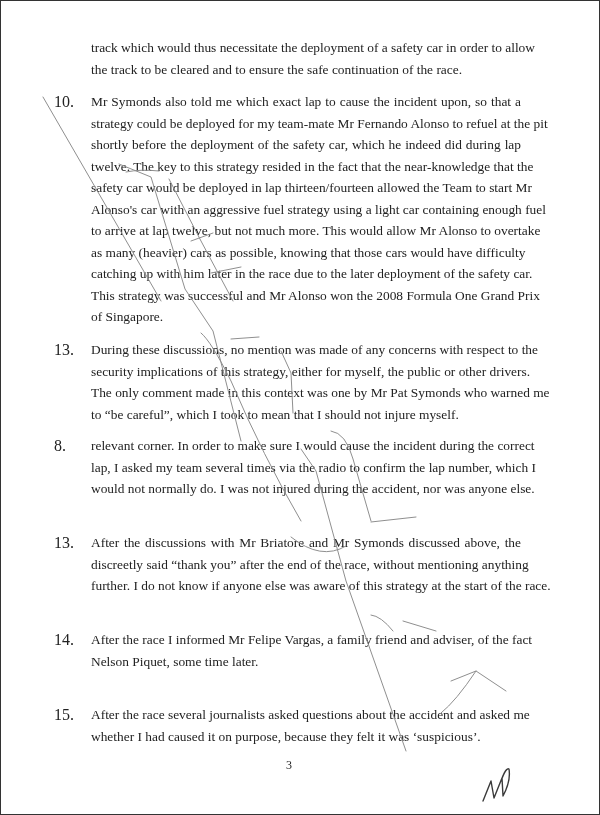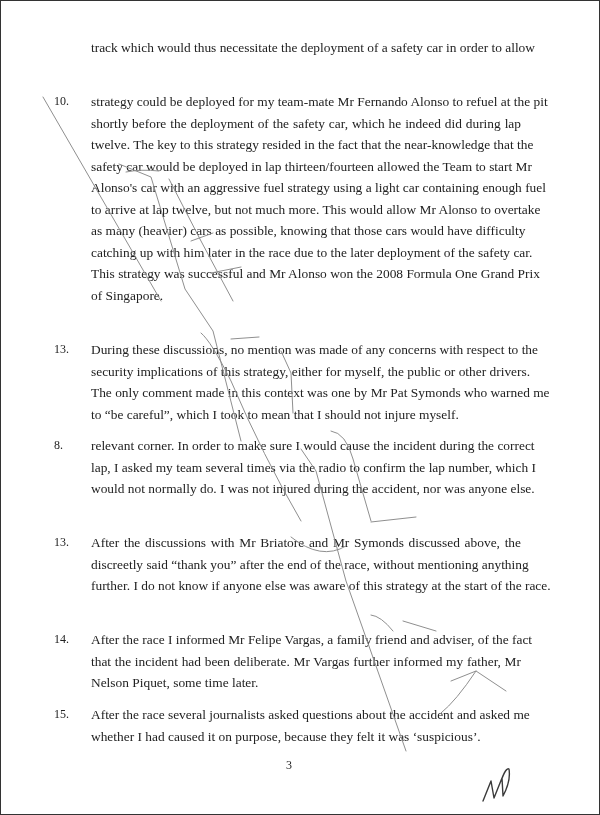--- a/index.html
+++ b/index.html
@@ -7,21 +7,21 @@
       width: 600px; height: 815px; background: #ffffff;
       font-family: "Liberation Serif", "DejaVu Serif", serif;
       color: #222; position: relative; overflow: hidden;
     }
     .page {
       position: absolute; left: 0; top: 0; width: 598px; height: 813px;
       border: 1px solid #333; background: #fff; box-sizing: content-box;
     }
     .para { position: absolute; left: 0; width: 600px; }
     .num {
-      position: absolute; left: 53px; font-size: 12px; line-height: 21.5px;
+      position: absolute; left: 53px; font-size: 16px; line-height: 21.5px;
     }
     .text {
       position: absolute; left: 90px; width: 430px;
       font-size: 13.4px; line-height: 21.5px; text-align: justify;
       text-align-last: left;
     }
     .line { display: block; white-space: nowrap; text-align: justify; text-align-last: justify; }
     .line.last { text-align-last: left; }
     .pagenum {
       position: absolute; left: 0; width: 600px; top: 757px;
@@ -30,26 +30,28 @@
     svg.marks { position: absolute; left: 0; top: 0; pointer-events: none; }
   </style>
 </head>
 <body>
 
 <div class="page">
 
   <div class="para" style="top:36px">
     <div class="text">
       <span class="line">track which would thus necessitate the deployment of a safety car in order to allow</span>
+      <span class="line last">the track to be cleared and to ensure the safe continuation of the race.</span>
     </div>
   </div>
 
   <div class="para" style="top:90px">
     <span class="num">10.</span>
     <div class="text">
+      <span class="line">Mr Symonds also told me which exact lap to cause the incident upon, so that a</span>
       <span class="line">strategy could be deployed for my team-mate Mr Fernando Alonso to refuel at the pit</span>
       <span class="line">shortly before the deployment of the safety car, which he indeed did during lap</span>
       <span class="line">twelve. The key to this strategy resided in the fact that the near-knowledge that the</span>
       <span class="line">safety car would be deployed in lap thirteen/fourteen allowed the Team to start Mr</span>
       <span class="line">Alonso's car with an aggressive fuel strategy using a light car containing enough fuel</span>
       <span class="line">to arrive at lap twelve, but not much more. This would allow Mr Alonso to overtake</span>
       <span class="line">as many (heavier) cars as possible, knowing that those cars would have difficulty</span>
       <span class="line">catching up with him later in the race due to the later deployment of the safety car.</span>
       <span class="line">This strategy was successful and Mr Alonso won the 2008 Formula One Grand Prix</span>
       <span class="line last">of Singapore.</span>
@@ -81,21 +83,20 @@
       <span class="line">After the discussions with Mr Briatore and Mr Symonds discussed above, the</span>
       <span class="line">discreetly said “thank you” after the end of the race, without mentioning anything</span>
       <span class="line">further. I do not know if anyone else was aware of this strategy at the start of the race.</span>
     </div>
   </div>
 
   <div class="para" style="top:628px">
     <span class="num">14.</span>
     <div class="text">
       <span class="line">After the race I informed Mr Felipe Vargas, a family friend and adviser, of the fact</span>
-      <span class="line">that the incident had been deliberate. Mr Vargas further informed my father, Mr</span>
       <span class="line last">Nelson Piquet, some time later.</span>
     </div>
   </div>
 
   <div class="para" style="top:703px">
     <span class="num">15.</span>
     <div class="text">
       <span class="line">After the race several journalists asked questions about the accident and asked me</span>
       <span class="line last">whether I had caused it on purpose, because they felt it was ‘suspicious’.</span>
     </div>

